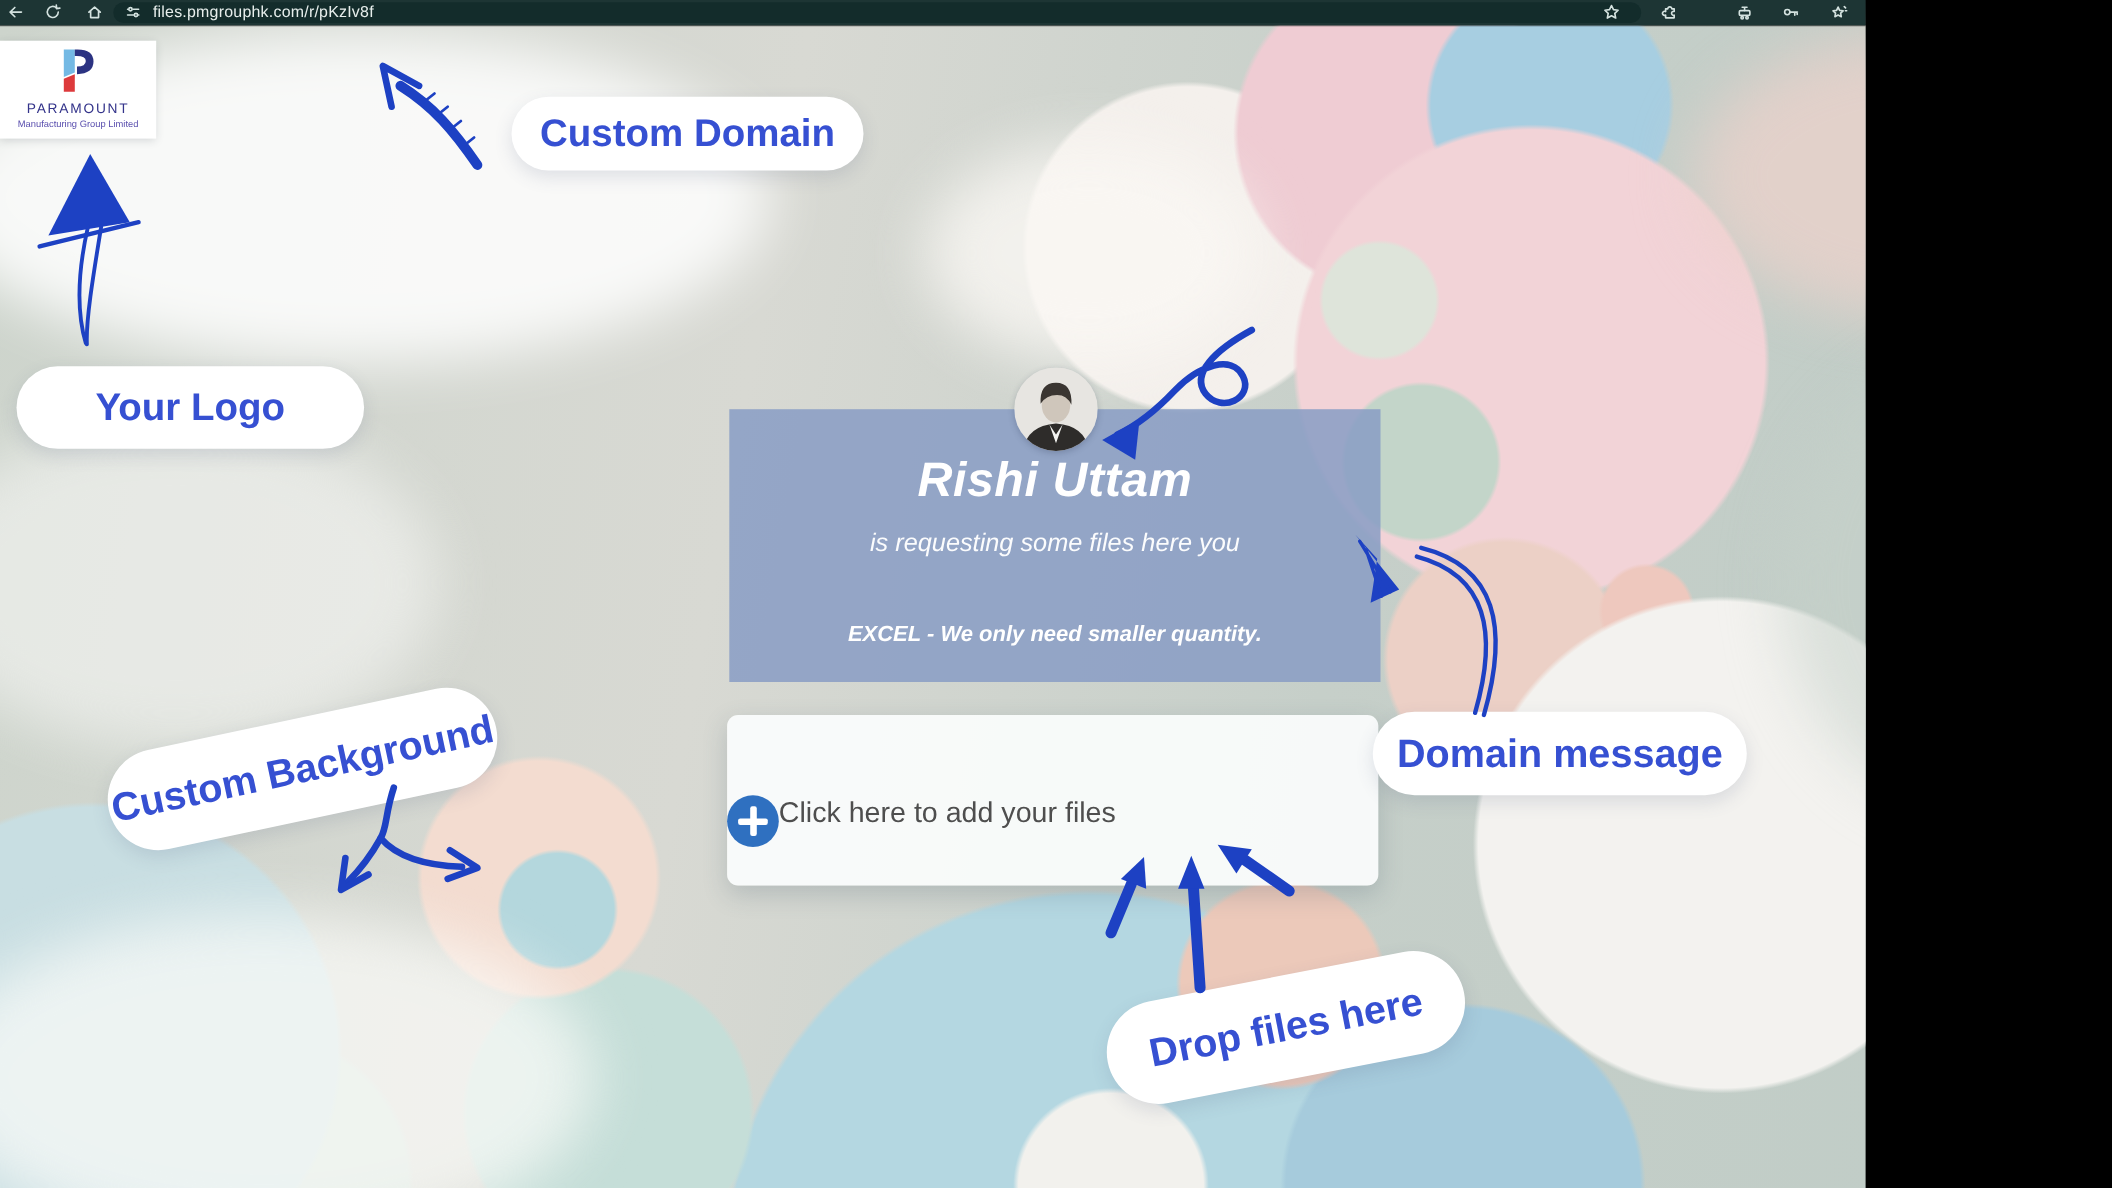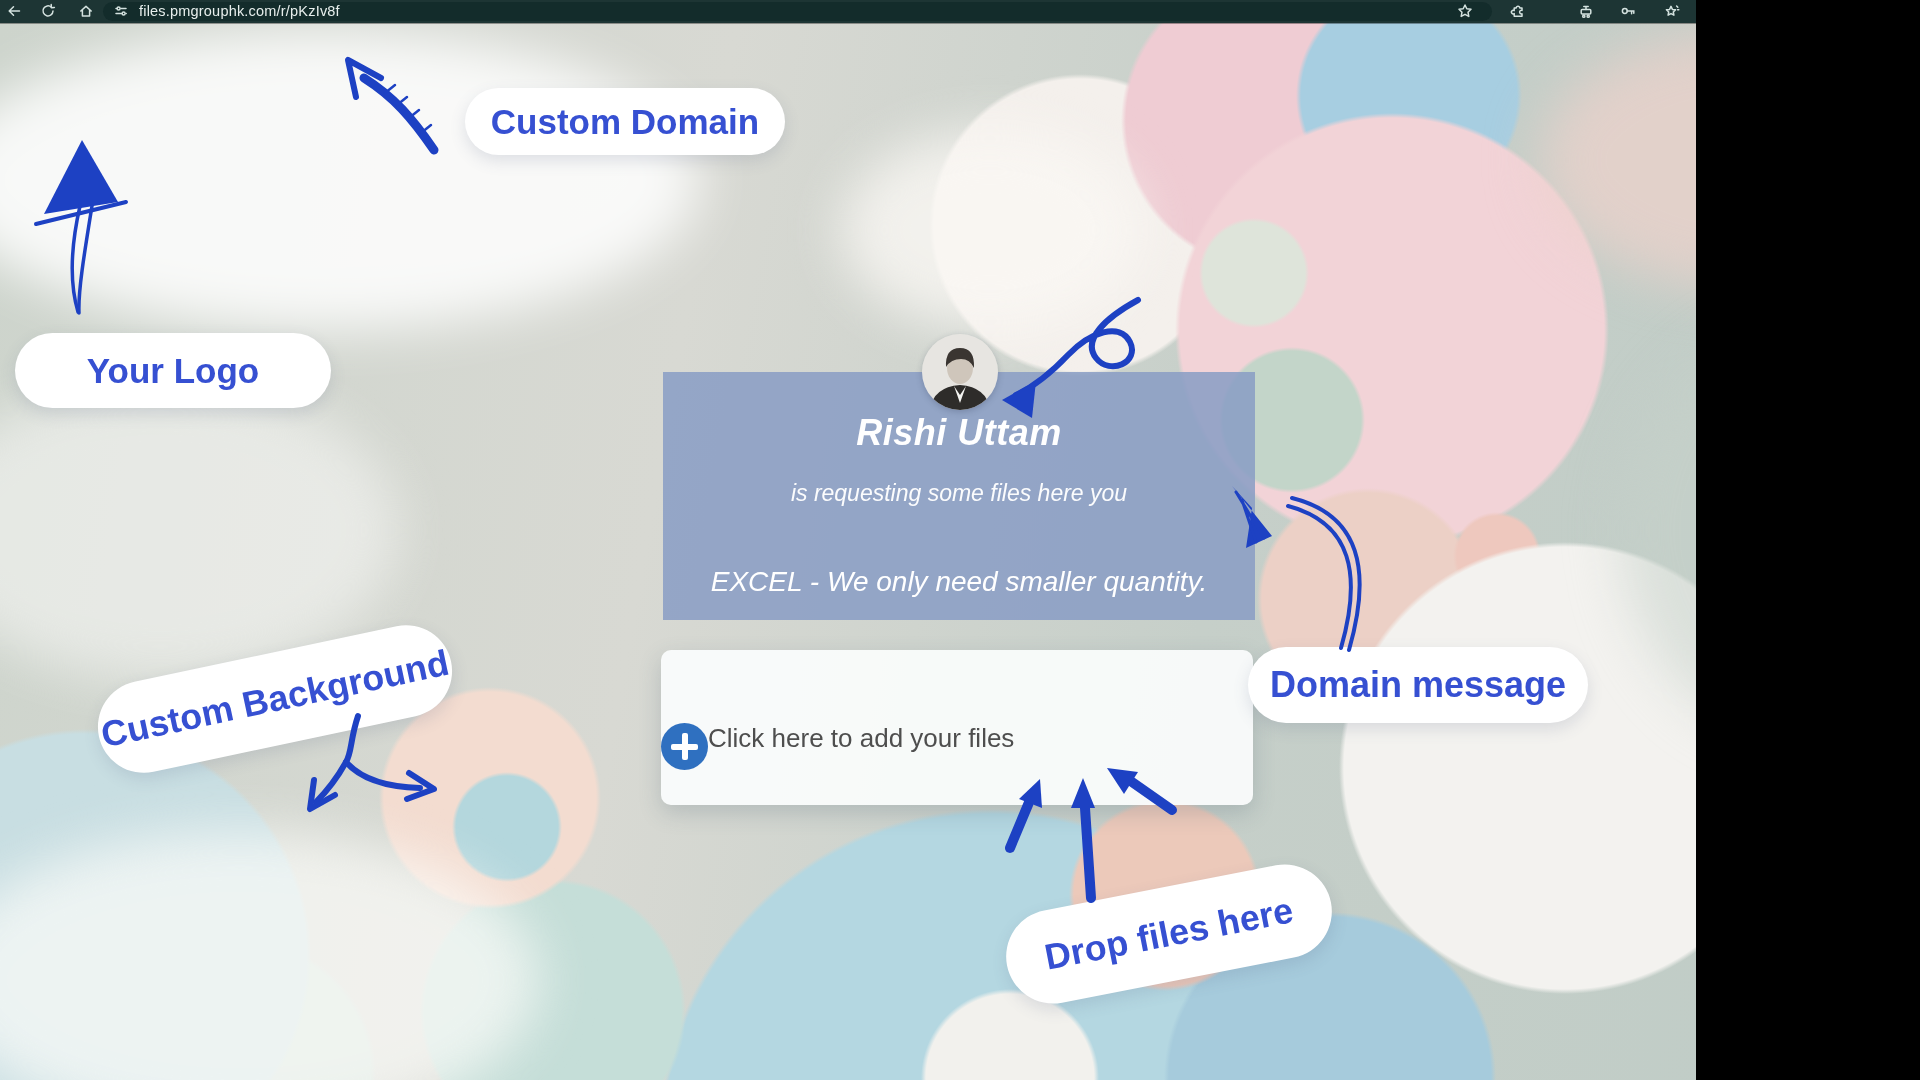--- a/index.html
+++ b/index.html
@@ -54,27 +54,27 @@
             align-items:center;justify-content:flex-start;}
   .logomark{margin-top:5px;}
   .logoname{font-size:12.5px;letter-spacing:1.6px;color:#33338a;margin-top:1px;}
   .logosub{font-size:8.5px;color:#5a4fae;margin-top:1px;}
 
   
   .reqcard{left:663px;top:372px;width:592px;height:248px;background:rgba(136,156,196,.85);
            z-index:10;color:#fff;text-align:center;}
   .avatar{position:absolute;left:259px;top:-38px;width:76px;height:76px;border-radius:50%;
           overflow:hidden;box-shadow:0 2px 6px rgba(40,50,80,.25);}
-  .reqname{position:absolute;left:0;top:40px;width:100%;font-size:36px;font-weight:bold;
+  .reqname{position:absolute;left:0;top:40px;width:100%;font-size:44px;font-weight:bold;
            font-style:italic;letter-spacing:.5px;}
   .reqsub{position:absolute;left:0;top:108px;width:100%;font-size:23px;font-style:italic;
           font-weight:400;opacity:.97;}
   .reqmsg1{position:absolute;left:0;top:156px;width:100%;font-size:20px;font-weight:bold;
            font-style:italic;}
-  .reqmsg2{position:absolute;left:0;top:194px;width:100%;font-size:28px;font-weight:normal;
+  .reqmsg2{position:absolute;left:0;top:194px;width:100%;font-size:20px;font-weight:bold;
            font-style:italic;}
   .qmark{font-size:26px;margin-right:7px;vertical-align:-3px;}
 
   
   .dropzone{left:661px;top:650px;width:592px;height:155px;border-radius:10px;
             background:rgba(250,252,252,.94);z-index:10;cursor:pointer;
             box-shadow:0 8px 22px rgba(70,90,110,.22);display:flex;flex-direction:row;
             align-items:center;}
   .pluscircle{margin-top:38px;width:47px;height:47px;border-radius:50%;background:#2f70c0;
               position:relative;}
@@ -180,20 +180,30 @@
           <path d="M3,11.4 v2.2 h10 v-2.2"></path>
         </svg></span>
     <span class="tbavatar">R</span>
     <span class="kebab">
         <i></i>
         <i></i>
         <i></i>
       </span>
   </div>
 
+  <div class="abs logocard">
+    <span class="logomark">
+      <svg width="38" height="44" viewBox="0 0 38 44">
+        <path d="M6,3 h10 v21 l-10,4 z" fill="#74b9e4"></path>
+        <path d="M6,29.5 l10,-4 v16 h-10 z" fill="#dd3a3c"></path>
+        <path d="M16,3 q17,-1 17,11 q0,11 -15,11.5 l0,-7 q8,0 8,-5 q0,-5 -10,-4.5 z" fill="#2c3382"></path>
+      </svg></span>
+    <span class="logoname">PARAMOUNT</span>
+    <span class="logosub">Manufacturing Group Limited</span>
+  </div>
 
   <div class="abs reqcard">
     <span class="avatar">
       <svg width="76" height="76" viewBox="0 0 76 76">
         <rect width="76" height="76" fill="#e7e5e1"></rect>
         <path d="M8,76 q3,-23 30,-25 q27,2 30,25 z" fill="#2e2c2a"></path>
         <path d="M32,52 l6,9 l6,-9 l-6,17 z" fill="#f4f4f1"></path>
         <ellipse cx="38" cy="34" rx="13" ry="16" fill="#cfc6bb"></ellipse>
         <path d="M24,33 q-1,-19 14,-19 q15,0 14,20 q-4,-9 -13,-9 q-10,0 -15,8 z" fill="#3a3531"></path>
       </svg></span>

